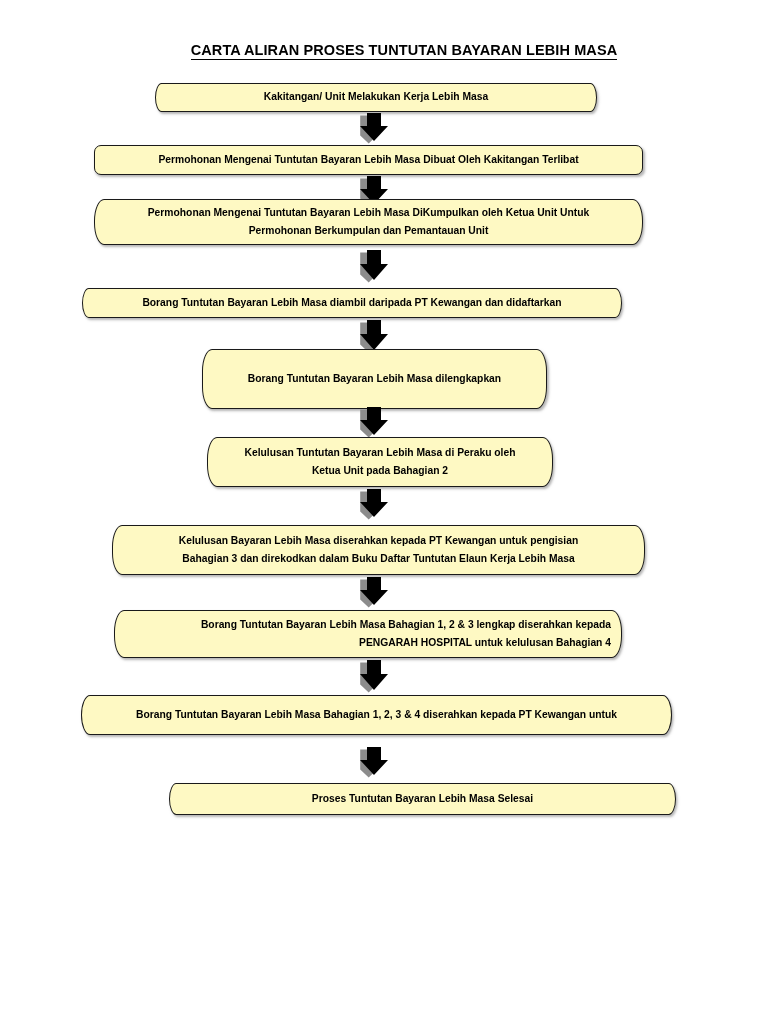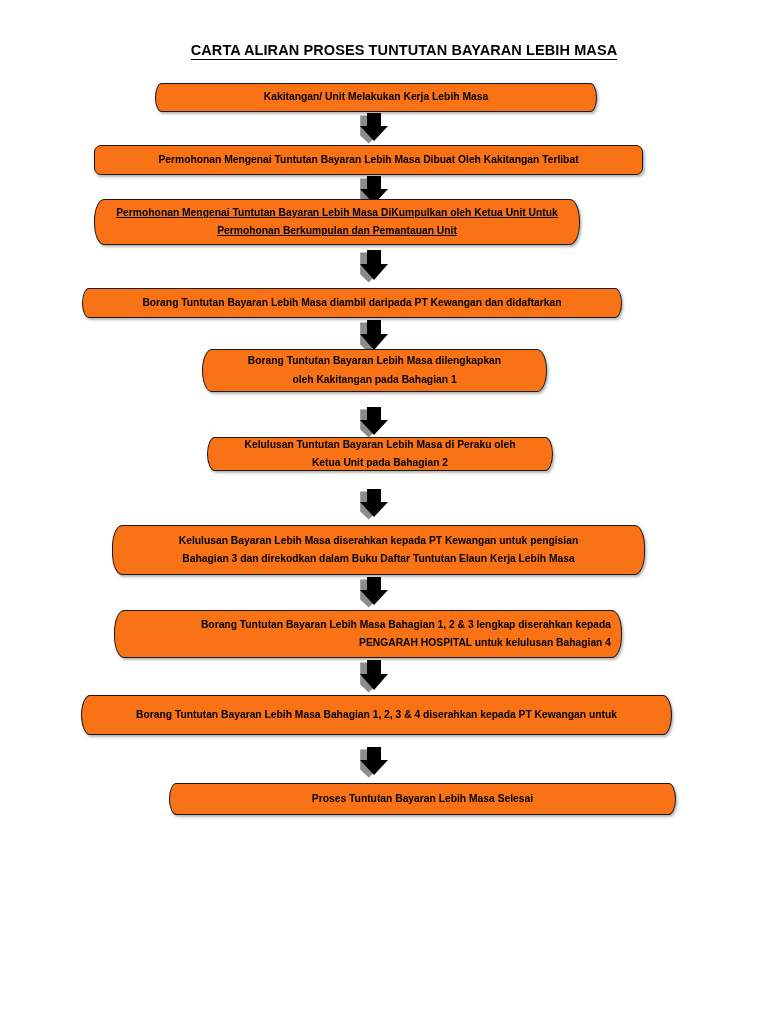--- a/index.html
+++ b/index.html
@@ -39,21 +39,21 @@
     display: inline-block;
     margin-left: 40px;
   }
 
   
   .node {
     position: absolute;
     box-sizing: border-box;
     border: 1.3px solid #1a1a1a;
     border-radius: 10px / 22px;
-    background: #f97316;
+    background: #fef9c3;
     display: flex;
     align-items: center;
     justify-content: center;
     text-align: center;
     color: #000000;
     font-size: 10.3px;
     font-weight: bold;
     line-height: 1.75;
     box-shadow: 1.5px 2px 2.5px rgba(120,120,120,0.55);
     padding: 0 10px;
@@ -103,21 +103,21 @@
     <span class="node-text">Permohonan Mengenai Tuntutan Bayaran Lebih Masa  Dibuat Oleh Kakitangan Terlibat</span>
   </div>
 
   <div class="arrow" style="left:357px; top:176px; width:34px; height:32px;">
     <svg viewBox="0 0 34 32" preserveAspectRatio="none" aria-hidden="true">
       <polygon points="3.2,2.6 20.2,2.6 20.2,14.6 28.2,14.6 11.7,30.6 3.2,22.6" fill="#8c8c8c"></polygon>
       <polygon points="10,0 24,0 24,13 31,13 17,28 3,13 10,13" fill="#000000"></polygon>
     </svg>
   </div>
 
-  <div class="node" style="left:94px; top:199px; width:486px; height:46px;text-decoration:underline;">
+  <div class="node" style="left:94px; top:199px; width:549px; height:46px;">
     <span class="node-text">
       <span>Permohonan Mengenai Tuntutan Bayaran Lebih Masa  DiKumpulkan oleh Ketua Unit Untuk</span>
       <span class="line2">Permohonan Berkumpulan dan Pemantauan Unit</span>
     </span>
   </div>
 
   <div class="arrow" style="left:357px; top:250px; width:34px; height:34px;">
     <svg viewBox="0 0 34 34" preserveAspectRatio="none" aria-hidden="true">
       <polygon points="3.2,2.6 20.2,2.6 20.2,15.6 28.2,15.6 11.7,32.6 3.2,24.6" fill="#8c8c8c"></polygon>
       <polygon points="10,0 24,0 24,14 31,14 17,30 3,14 10,14" fill="#000000"></polygon>
@@ -128,35 +128,34 @@
     <span class="node-text">Borang Tuntutan Bayaran Lebih Masa  diambil daripada PT Kewangan dan didaftarkan</span>
   </div>
 
   <div class="arrow" style="left:357px; top:320px; width:34px; height:34px;">
     <svg viewBox="0 0 34 34" preserveAspectRatio="none" aria-hidden="true">
       <polygon points="3.2,2.6 20.2,2.6 20.2,15.6 28.2,15.6 11.7,32.6 3.2,24.6" fill="#8c8c8c"></polygon>
       <polygon points="10,0 24,0 24,14 31,14 17,30 3,14 10,14" fill="#000000"></polygon>
     </svg>
   </div>
 
-  <div class="node" style="left:202px; top:349px; width:345px; height:43px;">
+  <div class="node" style="left:202px; top:349px; width:345px; height:60px;">
     <span class="node-text">
       <span>Borang Tuntutan Bayaran Lebih Masa  dilengkapkan</span>
-      <span class="line2">oleh Kakitangan pada Bahagian 1</span>
     </span>
   </div>
 
   <div class="arrow" style="left:357px; top:407px; width:34px; height:32px;">
     <svg viewBox="0 0 34 32" preserveAspectRatio="none" aria-hidden="true">
       <polygon points="3.2,2.6 20.2,2.6 20.2,14.6 28.2,14.6 11.7,30.6 3.2,22.6" fill="#8c8c8c"></polygon>
       <polygon points="10,0 24,0 24,13 31,13 17,28 3,13 10,13" fill="#000000"></polygon>
     </svg>
   </div>
 
-  <div class="node" style="left:207px; top:437px; width:346px; height:34px;">
+  <div class="node" style="left:207px; top:437px; width:346px; height:50px;">
     <span class="node-text">
       <span>Kelulusan Tuntutan Bayaran Lebih Masa  di Peraku oleh</span>
       <span class="line2">Ketua Unit pada Bahagian 2</span>
     </span>
   </div>
 
   <div class="arrow" style="left:357px; top:489px; width:34px; height:32px;">
     <svg viewBox="0 0 34 32" preserveAspectRatio="none" aria-hidden="true">
       <polygon points="3.2,2.6 20.2,2.6 20.2,14.6 28.2,14.6 11.7,30.6 3.2,22.6" fill="#8c8c8c"></polygon>
       <polygon points="10,0 24,0 24,13 31,13 17,28 3,13 10,13" fill="#000000"></polygon>

